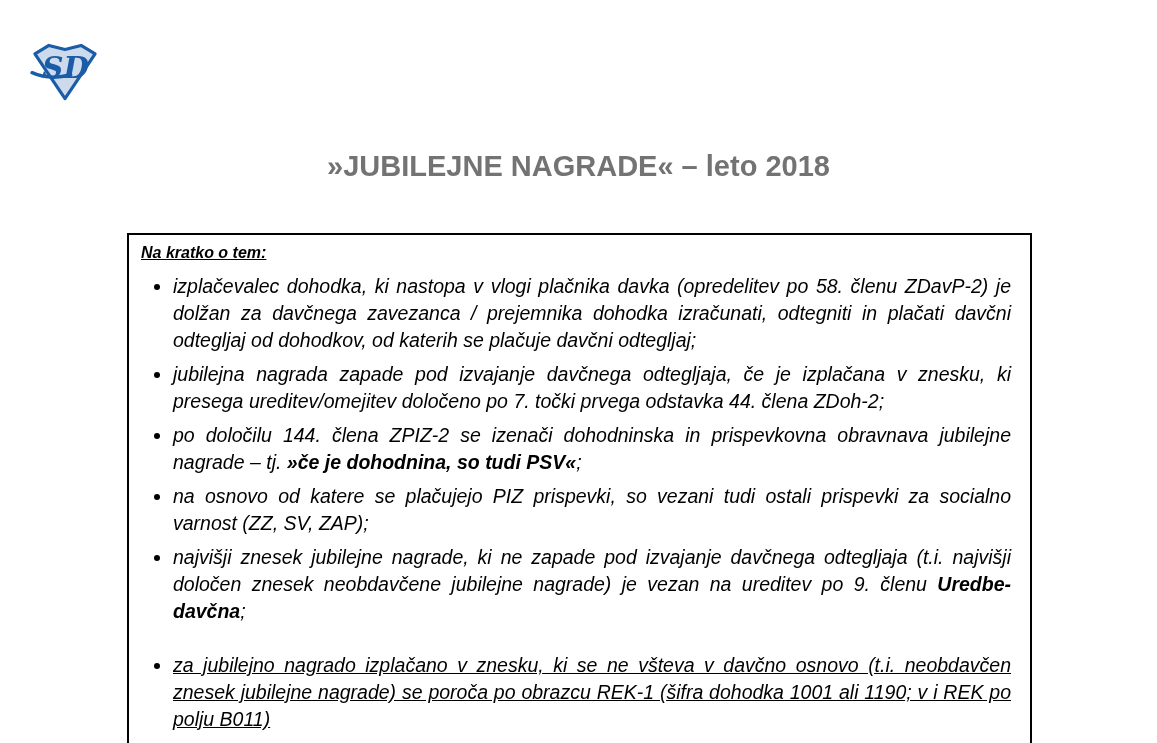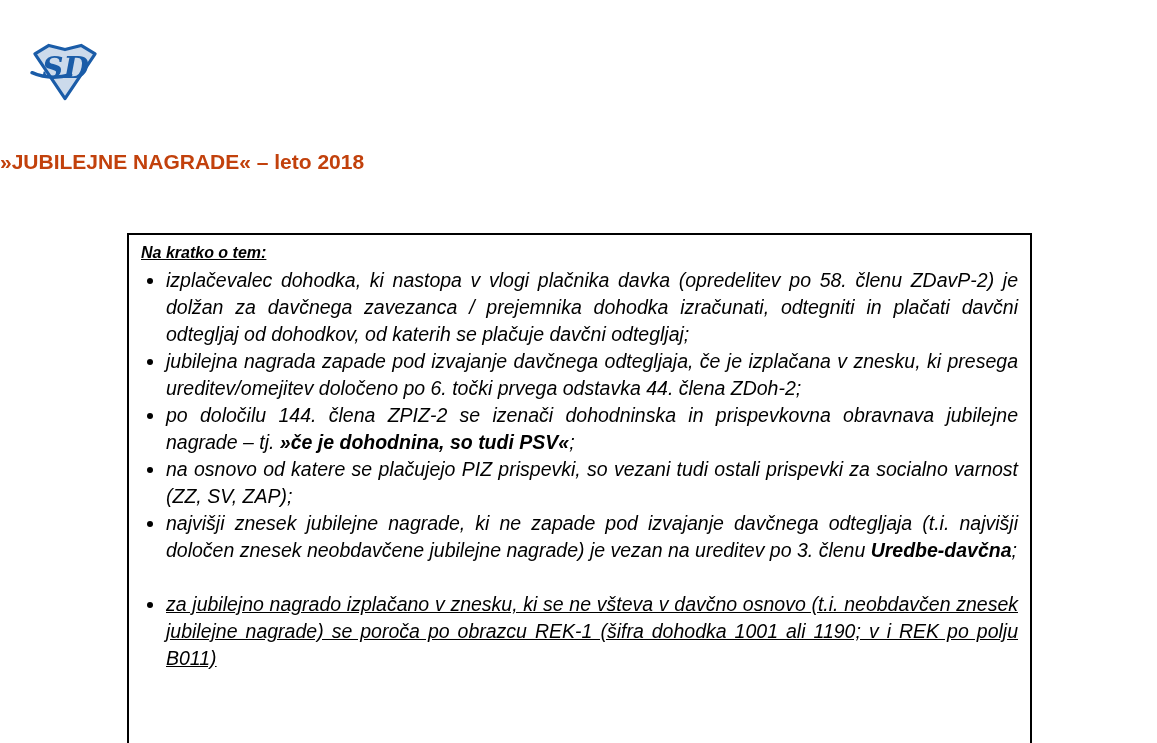--- a/index.html
+++ b/index.html
@@ -32,23 +32,24 @@
     font-family: "DejaVu Serif", serif;
     font-weight: bold;
     font-style: italic;
   }
   .doc-title {
     position: absolute;
     top: 150px;
     left: 0;
     width: 100%;
     margin: 0;
-    font-size: 21px;
+    text-align: center;
+    font-size: 29px;
     font-weight: bold;
-    color: #c2410c;
+    color: #737373;
   }
   .summary-box {
     position: absolute;
     left: 127px;
     top: 233px;
     width: 905px;
     height: 600px;
     box-sizing: border-box;
     border: 2px solid #000000;
     padding: 5px 12px 10px 12px;
@@ -65,21 +66,21 @@
   ul.bullets {
     margin: 1px 0 0 0;
     padding-left: 25px;
     list-style: disc outside;
   }
   ul.bullets li {
     font-style: italic;
     font-size: 19.5px;
     line-height: 27px;
     text-align: justify;
-    margin: 0;
+    margin: 7px;
     color: #000000;
   }
   ul.bullets li.gap-before {
     margin-top: 27px;
     text-decoration: underline;
   }
   ul.bullets li span.bold {
     font-weight: bold;
   }
 </style>
@@ -95,21 +96,21 @@
       <text x="51" y="50" font-size="42" fill="#1a5ca8" text-anchor="middle">SD</text>
     </svg>
   </div>
 
   <h1 class="doc-title">»JUBILEJNE NAGRADE« – leto 2018</h1>
 
   <div class="summary-box">
     <div class="box-heading">Na kratko o tem:</div>
     <ul class="bullets" id="bullet-list">
         <li><span>izplačevalec dohodka, ki nastopa v vlogi plačnika davka (opredelitev po 58. členu ZDavP-2) je dolžan za davčnega zavezanca / prejemnika dohodka izračunati, odtegniti in plačati davčni odtegljaj od dohodkov, od katerih se plačuje davčni odtegljaj;</span></li>
-        <li><span>jubilejna nagrada zapade pod izvajanje davčnega odtegljaja, če je izplačana v znesku, ki presega ureditev/omejitev določeno po 6. točki prvega odstavka 44. člena ZDoh-2;</span></li>
+        <li><span>jubilejna nagrada zapade pod izvajanje davčnega odtegljaja, če je izplačana v znesku, ki presega ureditev/omejitev določeno po 7. točki prvega odstavka 44. člena ZDoh-2;</span></li>
         <li><span>po določilu 144. člena ZPIZ-2 se izenači dohodninska in prispevkovna obravnava jubilejne nagrade  – tj. </span><span class="bold">»če je dohodnina, so tudi PSV«</span><span>;</span></li>
         <li><span>na osnovo od katere se plačujejo PIZ prispevki, so vezani tudi ostali prispevki za socialno varnost (ZZ, SV, ZAP);</span></li>
-        <li><span>najvišji znesek jubilejne nagrade, ki ne zapade pod izvajanje davčnega odtegljaja (t.i. najvišji določen znesek neobdavčene jubilejne nagrade) je vezan na ureditev po 3. členu </span><span class="bold">Uredbe-davčna</span><span>;</span></li>
+        <li><span>najvišji znesek jubilejne nagrade, ki ne zapade pod izvajanje davčnega odtegljaja (t.i. najvišji določen znesek neobdavčene jubilejne nagrade) je vezan na ureditev po 9. členu </span><span class="bold">Uredbe-davčna</span><span>;</span></li>
         <li class="gap-before"><span>za jubilejno nagrado izplačano v znesku, ki se ne všteva v davčno osnovo (t.i. neobdavčen znesek jubilejne nagrade) se poroča po obrazcu REK-1 (šifra dohodka 1001 ali 1190; v i REK po polju B011)</span></li>
       </ul>
   </div>
 
 </div>
 
 </body></html>

